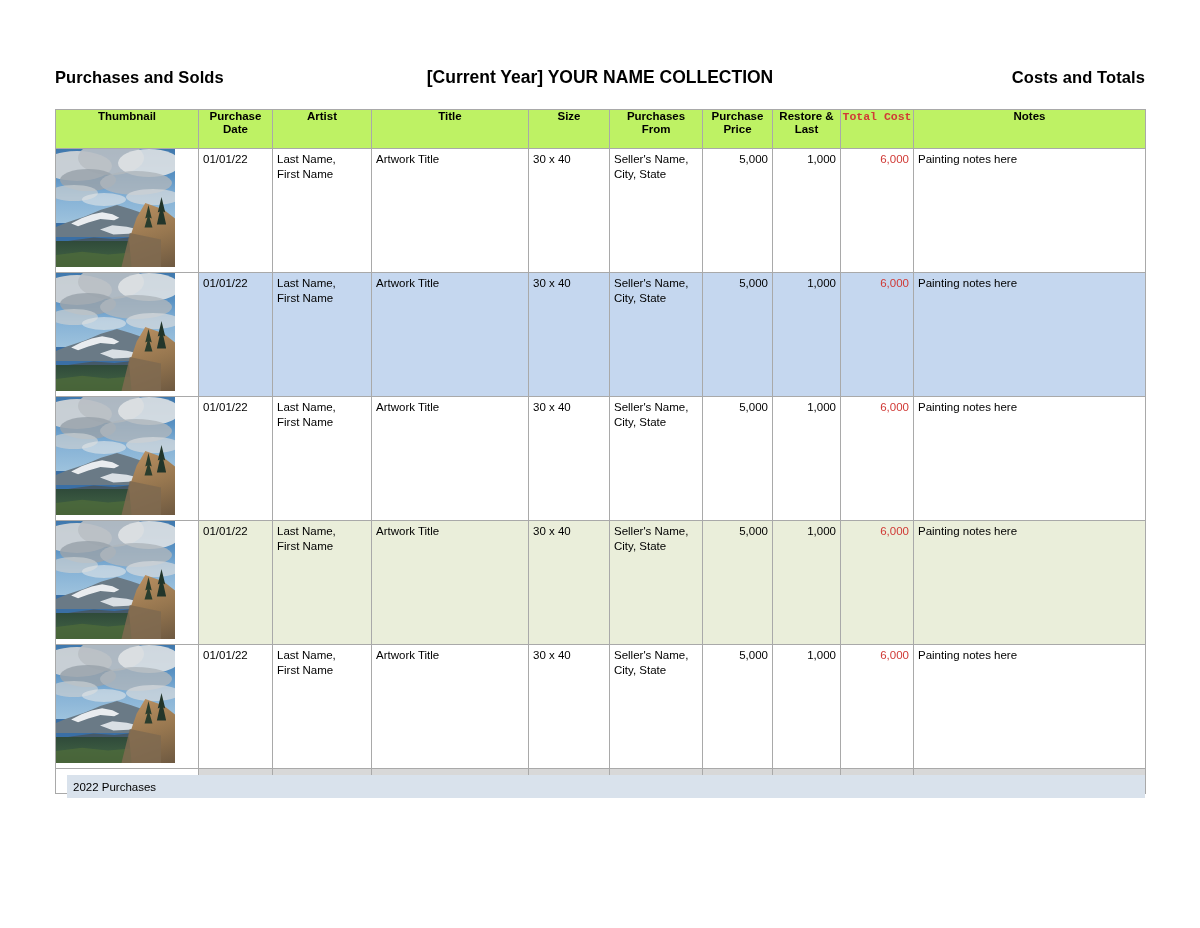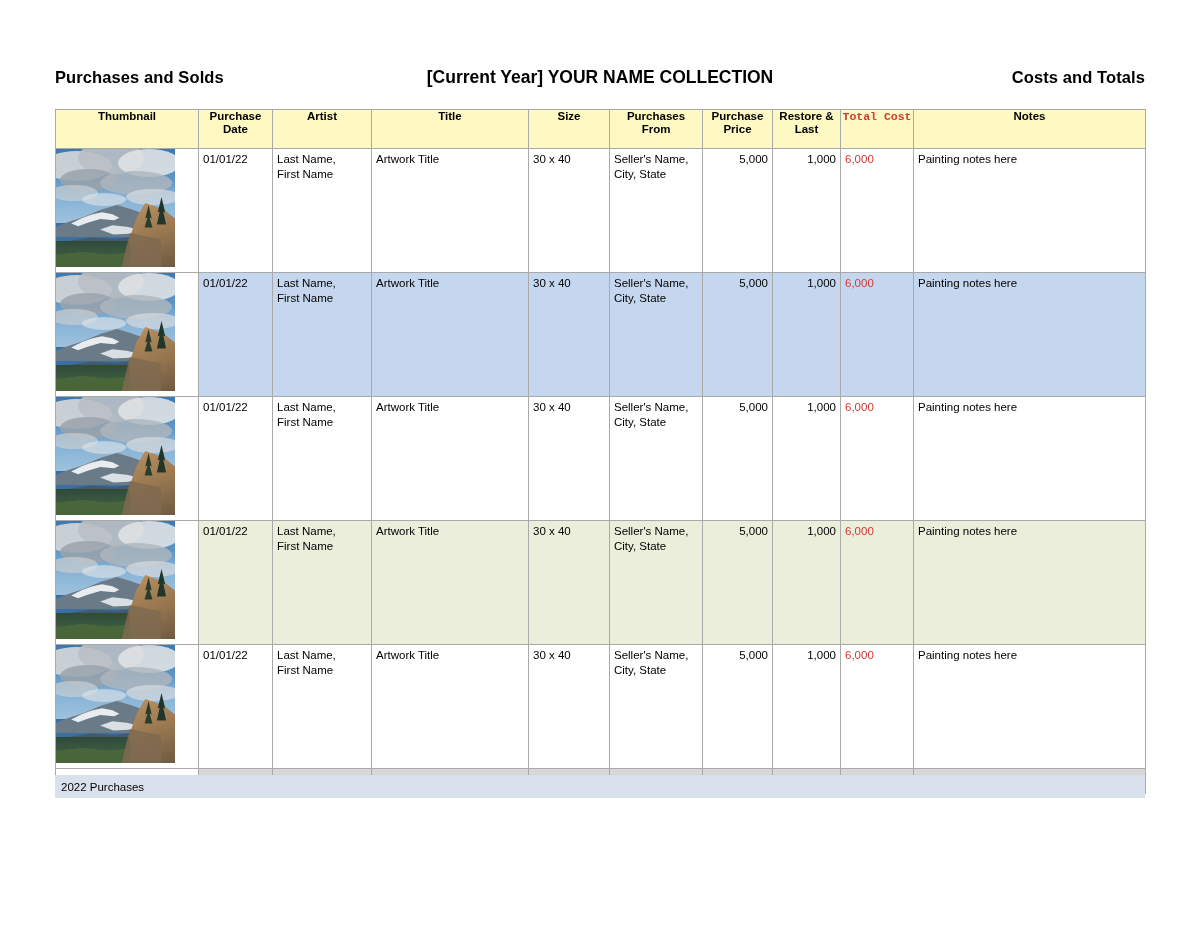--- a/index.html
+++ b/index.html
@@ -73,39 +73,39 @@
   .c-title  { width: 157px; }
   .c-size   { width: 81px;  }
   .c-from   { width: 93px;  }
   .c-price  { width: 70px;  }
   .c-rest   { width: 68px;  }
   .c-total  { width: 73px;  }
   .c-notes  { width: 232px; }
 
   
   thead th {
-    background: #fef9c3;
+    background: #bef264;
     height: 38px;
     vertical-align: middle;
     text-align: center;
     font-size: 11.5px;
     font-weight: bold;
     line-height: 13px;
     padding: 0 2px;
   }
   th.total-head { color: #d03a36; font-family: Liberation Mono, monospace; }
 
   
   tbody tr.item-row > td { height: 120px; }
   tbody td.cell {
     padding: 3px 4px 0 4px;
     line-height: 14.5px;
   }
   td.num { text-align: right; padding-right: 5px; }
-  td.total-cell { padding-right: 5px; color: #d03a36; }
+  td.total-cell { text-align: right; padding-right: 5px; color: #d03a36; }
 
   td.thumb-cell {
     padding: 0;
     background: #ffffff !important;
     vertical-align: top;
   }
 
   
   tr.tint-blue  > td.cell { background: #c5d7ef; }
   tr.tint-green > td.cell { background: #eaeeda; }
@@ -501,19 +501,19 @@
         <td></td>
         <td class="num">$25,000</td>
         <td class="num">$5,000</td>
         <td class="total-cell">$30,000</td>
         <td></td>
       </tr>
     </tbody>
   </table>
 
   <div class="legend">
-    <div class="legend-row" style="background:#d9e2ec;">
+    <div class="legend-row" style="background:#d9e2ec;margin-left:12px;">
       <span>2022 Purchases</span>
     </div>
   </div>
 
 
 </div>
 
 </body></html>

